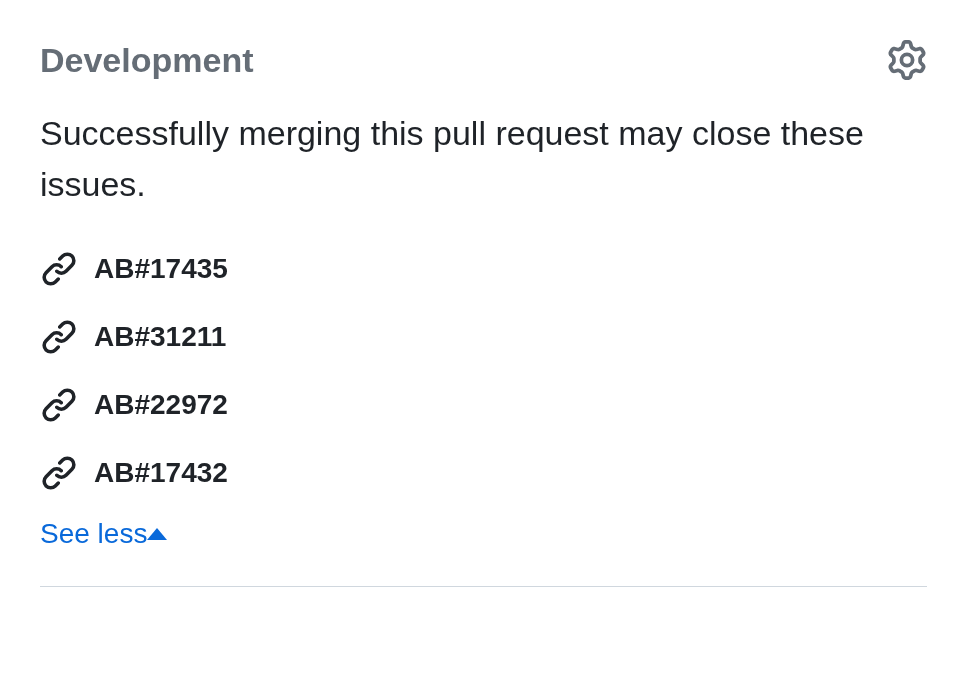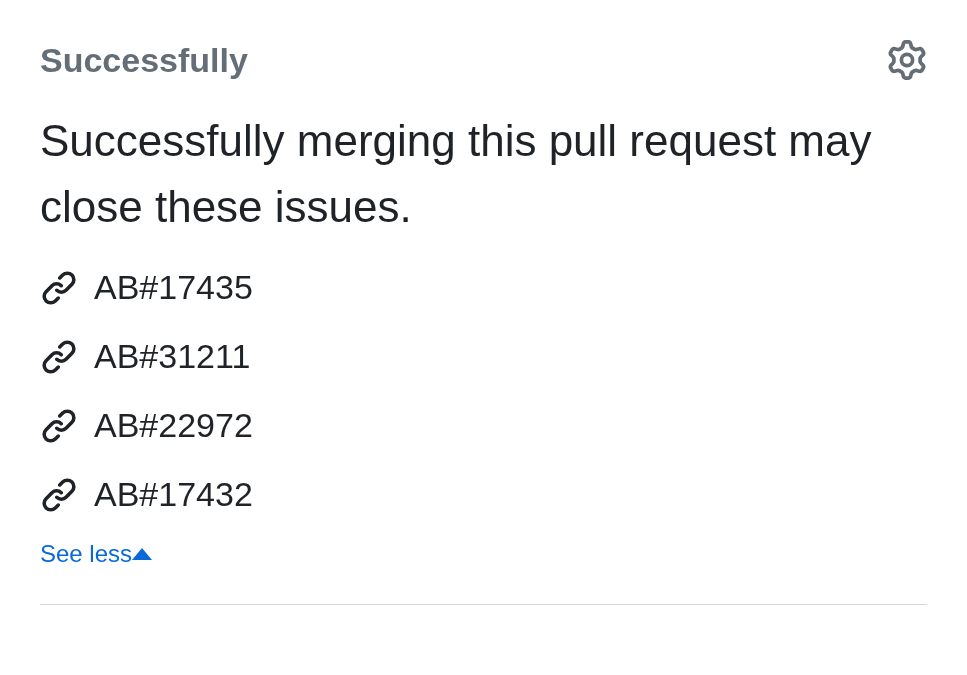--- a/index.html
+++ b/index.html
@@ -28,51 +28,51 @@
     font-size: 34px;
     font-weight: 600;
     color: #656d76;
   }
   .gear-icon {
     color: #656d76;
     cursor: pointer;
     display: inline-flex;
   }
   .description {
-    font-size: 44px;
+    font-size: 34px;
     line-height: 1.5;
     color: #1f2328;
-    margin-bottom: 28px;
+    margin-bottom: 40px;
   }
   .linked-list {
     list-style: none;
   }
   .linked-item {
     display: flex;
     align-items: center;
     gap: 16px;
     margin-bottom: 30px;
     cursor: pointer;
   }
   .link-icon {
     color: #1f2328;
     display: inline-flex;
     flex-shrink: 0;
   }
   .link-label {
-    font-size: 34px;
-    font-weight: 400;
+    font-size: 28px;
+    font-weight: 700;
     color: #1f2328;
   }
   .toggle {
     display: inline-flex;
     align-items: center;
     gap: 0;
     color: #0969da;
-    font-size: 24px;
+    font-size: 28px;
     cursor: pointer;
     margin-top: -4px;
     text-align: center;
   }
   .caret-up {
     width: 0;
     height: 0;
     border-left: 10px solid transparent;
     border-right: 10px solid transparent;
     border-bottom: 12px solid #0969da;
@@ -82,21 +82,21 @@
     border: none;
     border-top: 1px solid #d0d7de;
     margin-top: 36px;
   }
 </style>
 </head>
 <body>
 
 <div class="panel">
   <div class="header">
-    <h2 class="title">Successfully</h2>
+    <h2 class="title">Development</h2>
     <span class="gear-icon">
       <svg width="40" height="40" viewBox="0 0 16 16" fill="currentColor">
         <path d="M8 0a8.2 8.2 0 0 1 .701.031C9.444.095 9.99.645 10.16 1.29l.288 1.107c.018.066.079.158.212.224.231.114.454.243.668.386.123.082.233.09.299.071l1.103-.303c.644-.176 1.392.021 1.82.63.27.385.506.792.704 1.218.315.675.111 1.422-.364 1.891l-.814.806c-.049.048-.098.147-.088.294.016.257.016.515 0 .772-.01.147.038.246.088.294l.814.806c.475.469.679 1.216.364 1.891a7.977 7.977 0 0 1-.704 1.217c-.428.61-1.176.807-1.82.63l-1.102-.302c-.067-.019-.177-.011-.3.071a5.909 5.909 0 0 1-.668.386c-.133.066-.194.158-.211.224l-.29 1.106c-.168.646-.715 1.196-1.458 1.26a8.006 8.006 0 0 1-1.402 0c-.743-.064-1.289-.614-1.458-1.26l-.289-1.106c-.018-.066-.079-.158-.212-.224a5.738 5.738 0 0 1-.668-.386c-.123-.082-.233-.09-.299-.071l-1.103.303c-.644.176-1.392-.021-1.82-.63a8.12 8.12 0 0 1-.704-1.218c-.315-.675-.111-1.422.363-1.891l.815-.806c.05-.048.098-.147.088-.294a6.214 6.214 0 0 1 0-.772c.01-.147-.038-.246-.088-.294l-.815-.806C.635 6.045.431 5.298.746 4.623a7.92 7.92 0 0 1 .704-1.217c.428-.61 1.176-.807 1.82-.63l1.102.302c.067.019.177.011.3-.071.214-.143.437-.272.668-.386.133-.066.194-.158.211-.224l.29-1.106C6.009.645 6.556.095 7.299.03 7.53.01 7.764 0 8 0Zm-.571 1.525c-.036.003-.108.036-.137.146l-.289 1.105c-.147.561-.549.967-.998 1.189-.173.086-.34.183-.5.29-.417.278-.97.423-1.529.27l-1.103-.303c-.109-.03-.175.016-.195.045-.22.312-.412.644-.573.99-.014.031-.021.11.059.19l.815.806c.411.406.562.957.53 1.456a4.709 4.709 0 0 0 0 .582c.032.499-.119 1.05-.53 1.456l-.815.806c-.081.08-.073.159-.059.19.162.346.353.677.573.989.02.03.085.076.195.046l1.102-.303c.56-.153 1.113-.008 1.53.27.161.107.328.204.501.29.447.222.85.629.997 1.189l.289 1.105c.029.109.101.143.137.146a6.6 6.6 0 0 0 1.142 0c.036-.003.108-.036.137-.146l.289-1.105c.147-.561.549-.967.998-1.189.173-.086.34-.183.5-.29.417-.278.97-.423 1.529-.27l1.103.303c.109.029.175-.016.195-.045.22-.313.411-.644.573-.99.014-.031.021-.11-.059-.19l-.815-.806c-.411-.406-.562-.957-.53-1.456a4.709 4.709 0 0 0 0-.582c-.032-.499.119-1.05.53-1.456l.815-.806c.081-.08.073-.159.059-.19a6.464 6.464 0 0 0-.573-.989c-.02-.03-.085-.076-.195-.046l-1.102.303c-.56.153-1.113.008-1.53-.27a4.44 4.44 0 0 0-.501-.29c-.447-.222-.85-.629-.997-1.189l-.289-1.105c-.029-.11-.101-.143-.137-.146a6.6 6.6 0 0 0-1.142 0ZM11 8a3 3 0 1 1-6 0 3 3 0 0 1 6 0ZM9.5 8a1.5 1.5 0 1 0-3.001.001A1.5 1.5 0 0 0 9.5 8Z"></path>
       </svg>
     </span>
   </div>
 
   <p class="description">Successfully merging this pull request may close these issues.</p>
 
   <ul class="linked-list">

